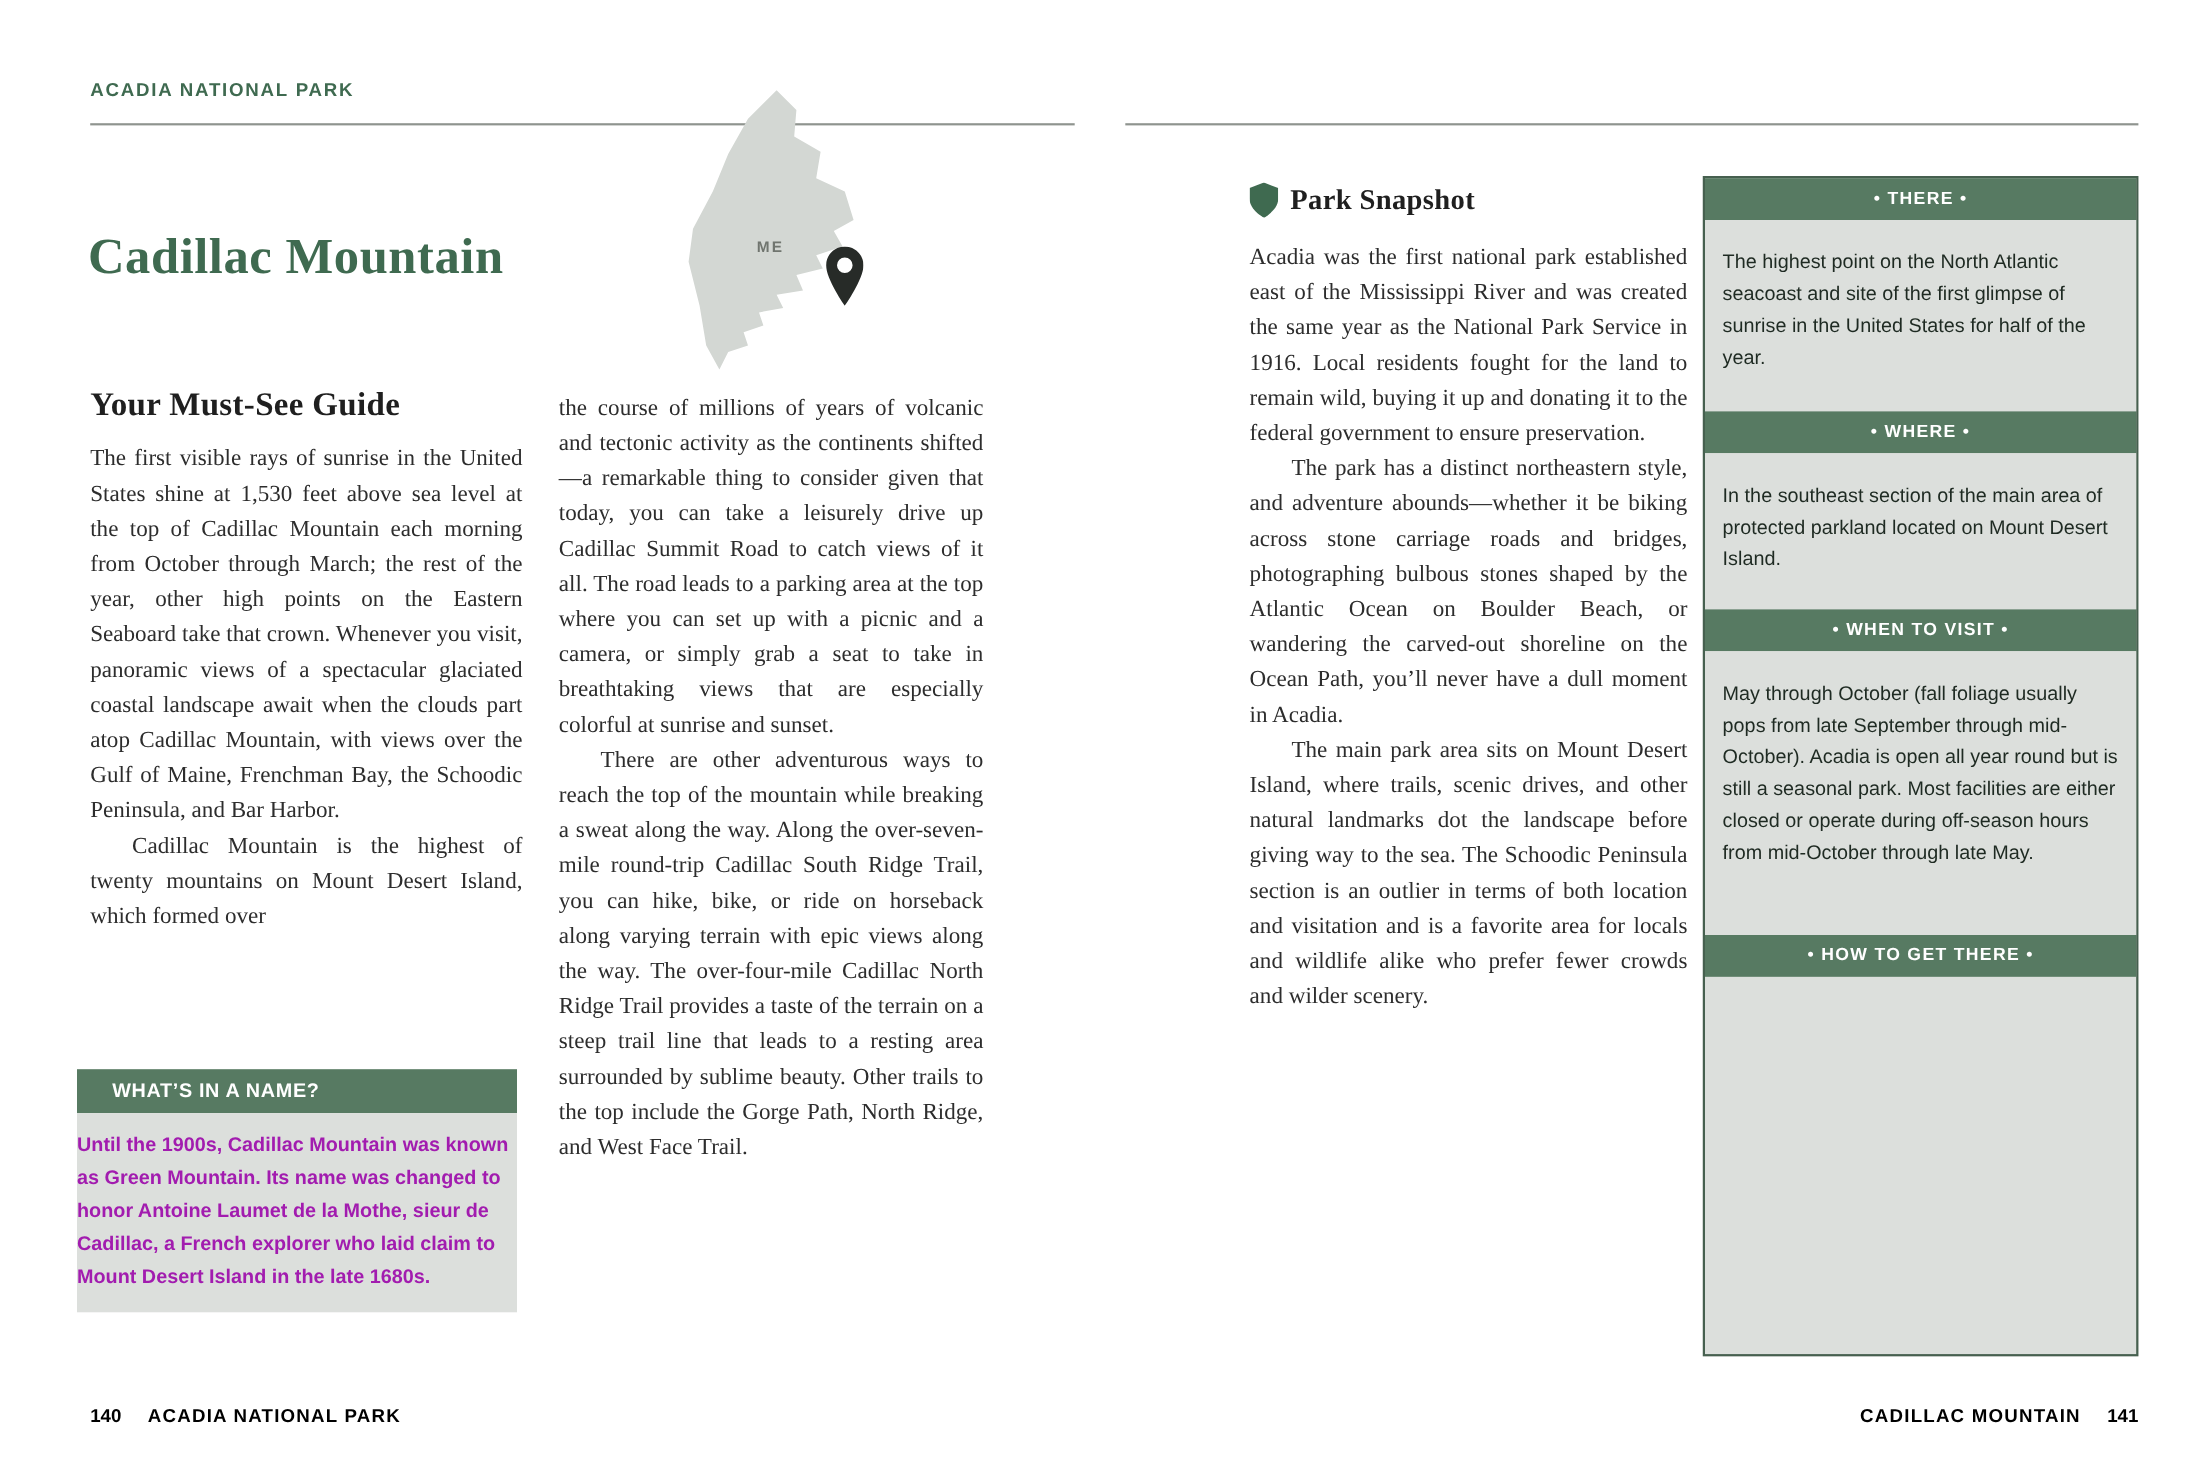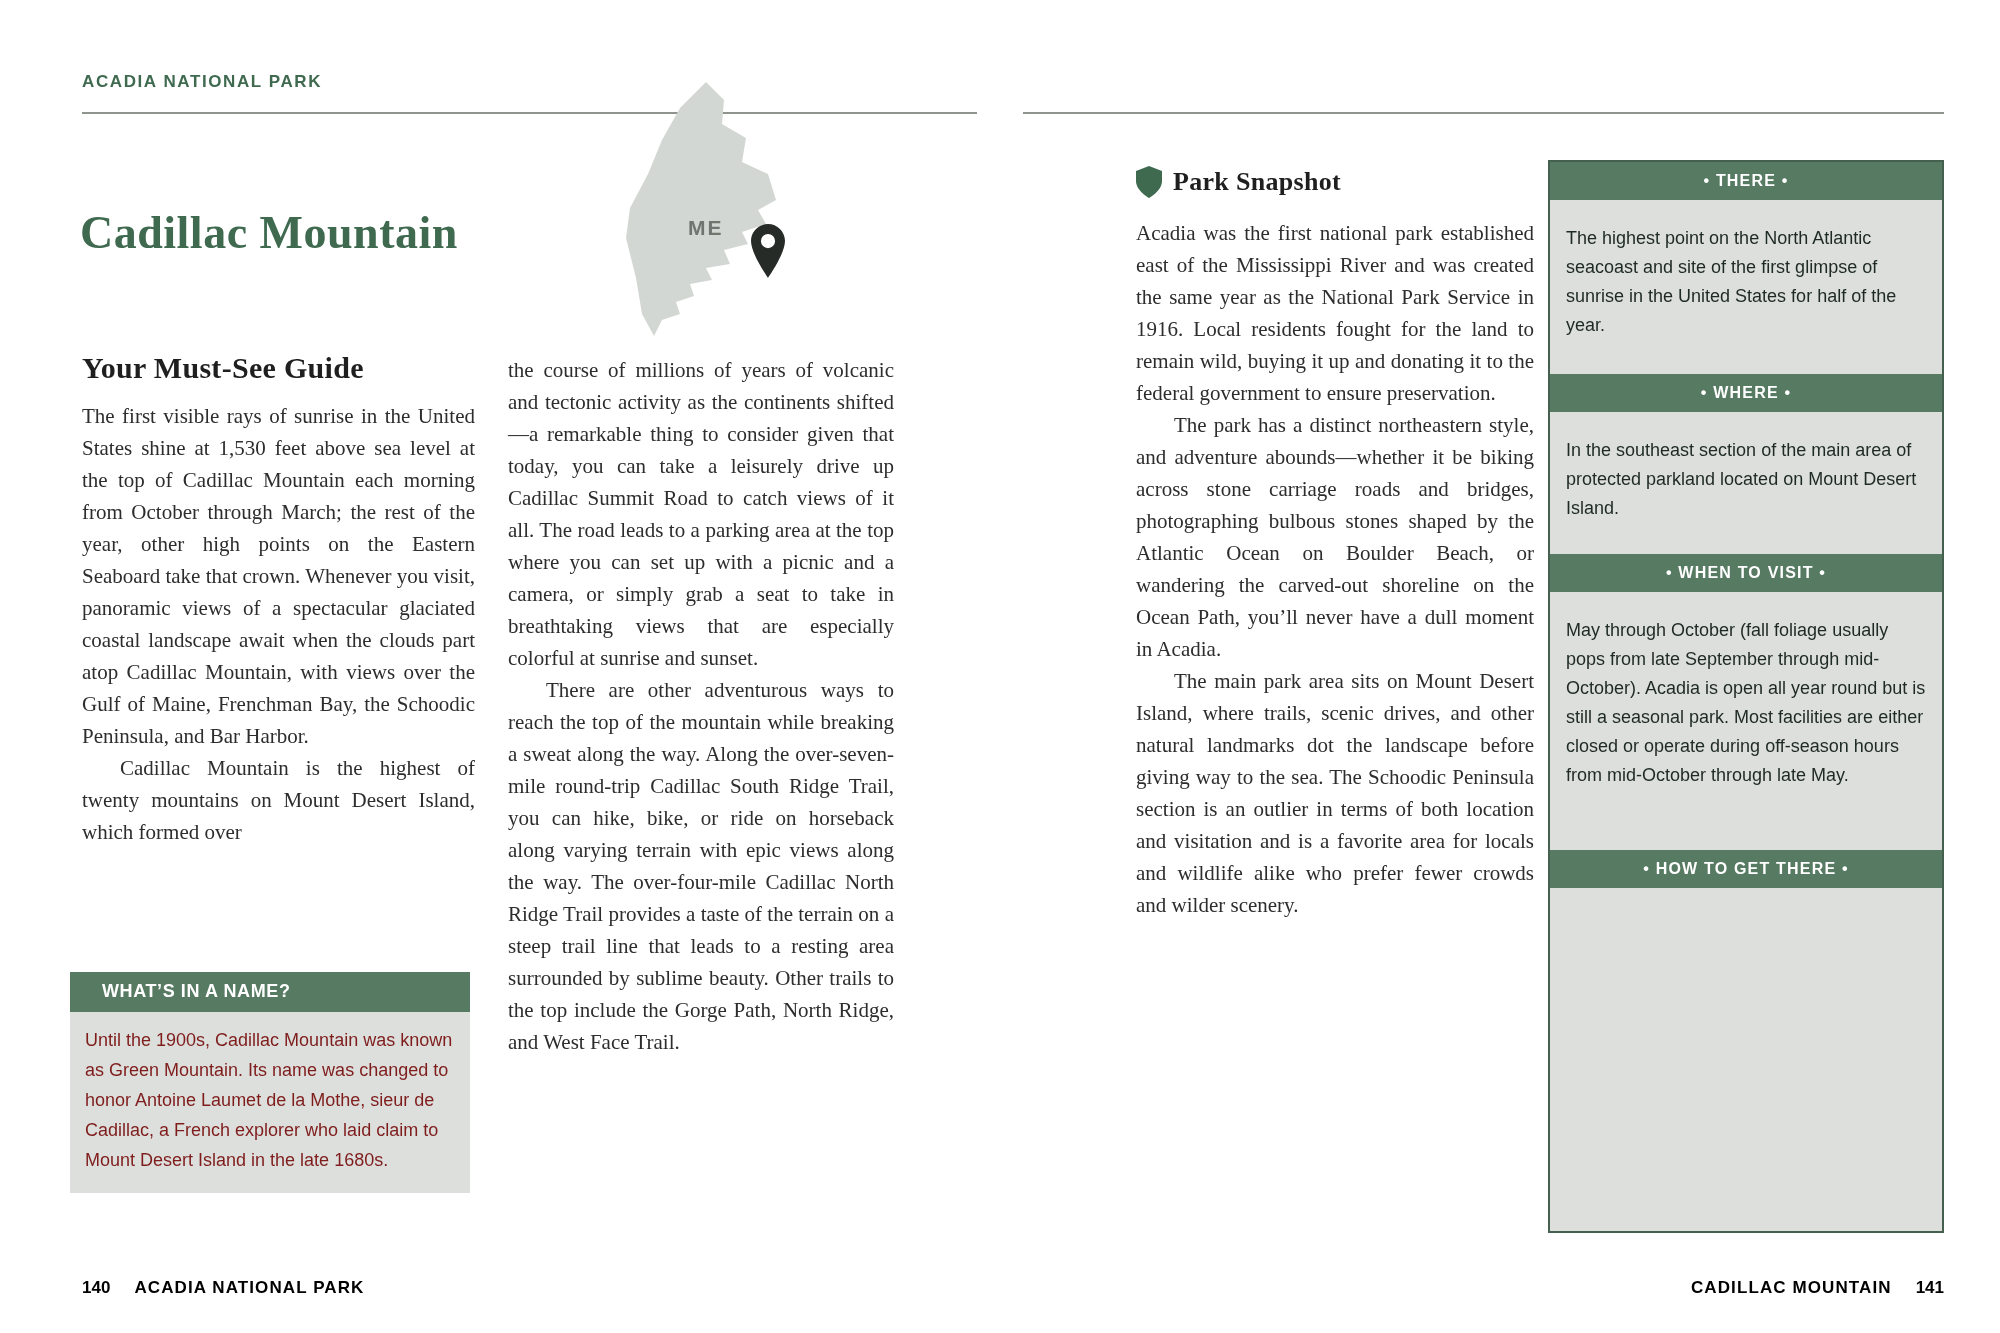--- a/index.html
+++ b/index.html
@@ -18,21 +18,21 @@
   .rule { position:absolute; top:112px; height:2px; background:#8f948f; z-index:1; }
   .rule.left  { left:82px;  width:895px; }
   .rule.right { left:1023px; width:921px; }
 
   
   .maine-map { position:absolute; left:596px; top:78px; width:244px; height:262px; z-index:2; }
   .maine-map svg.state { position:absolute; left:0; top:0; width:244px; height:262px; }
   .me-label {
     position:absolute; left:92px; top:138px;
     font-family:"Liberation Sans", sans-serif; font-weight:bold;
-    font-size:21px; letter-spacing:2px; color:#70756f;
+    font-size:14px; letter-spacing:2px; color:#70756f;
   }
   .pin { position:absolute; left:155px; top:146px; width:34px; height:54px; }
 
   
   .title {
     position:absolute; left:80px; top:206px;
     font-size:46px; font-weight:bold; color:var(--green_dark, #3f6a50);
     letter-spacing:0.5px;
   }
 
@@ -50,22 +50,22 @@
   }
   .shield { width:26px; height:32px; flex:0 0 auto; }
 
   
   .name-box { position:absolute; left:70px; top:972px; width:400px; font-family:"Liberation Sans", sans-serif; }
   .name-box-header {
     background:var(--green_bar, #577a62); color:#ffffff; font-weight:bold;
     font-size:18px; letter-spacing:0.6px; padding:9px 32px; height:40px;
   }
   .name-box-body {
-    background:var(--gray_panel, #dcdfdc); color:#7f1d1d;
-    padding:13px 15px 18px; font-size:18px; line-height:30px;
+    background:var(--gray_panel, #dcdfdc); color:#a21caf;
+    padding:13px 0 18px; font-size:18px; line-height:30px;font-weight:bold;
   }
 
   
   .sidebar {
     position:absolute; left:1548px; top:160px; width:396px; height:1073px;
     display:flex; flex-direction:column;
     font-family:"Liberation Sans", sans-serif;
     border:2px solid #46604f; background:var(--gray_panel, #dcdfdc);
   }
   .sb-header {

